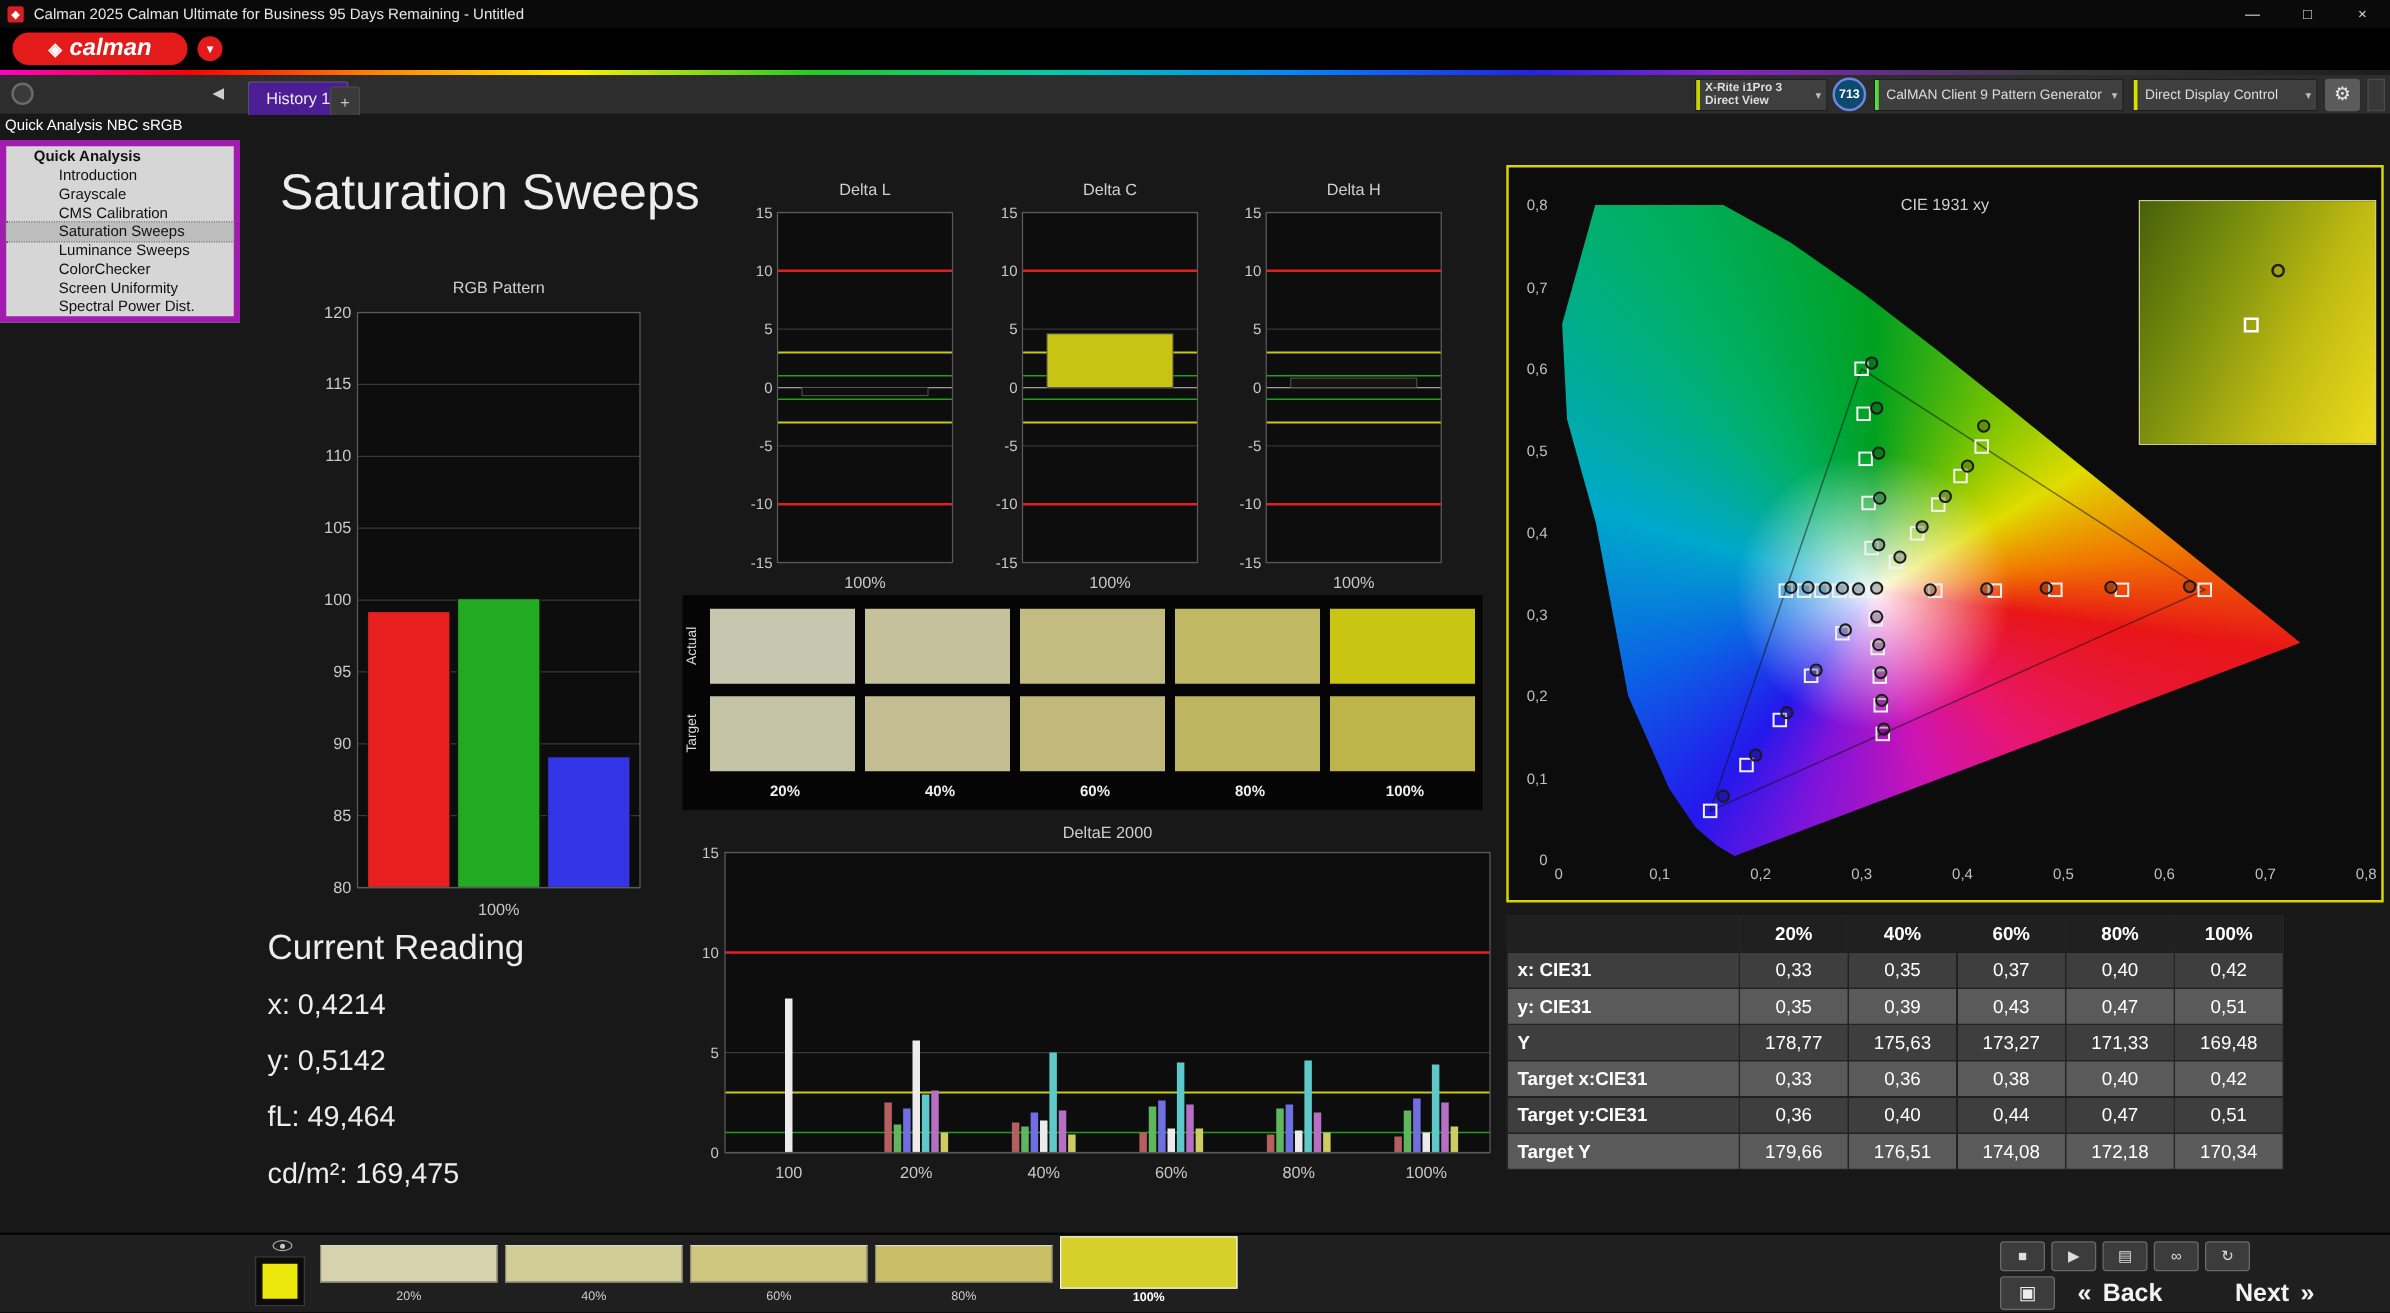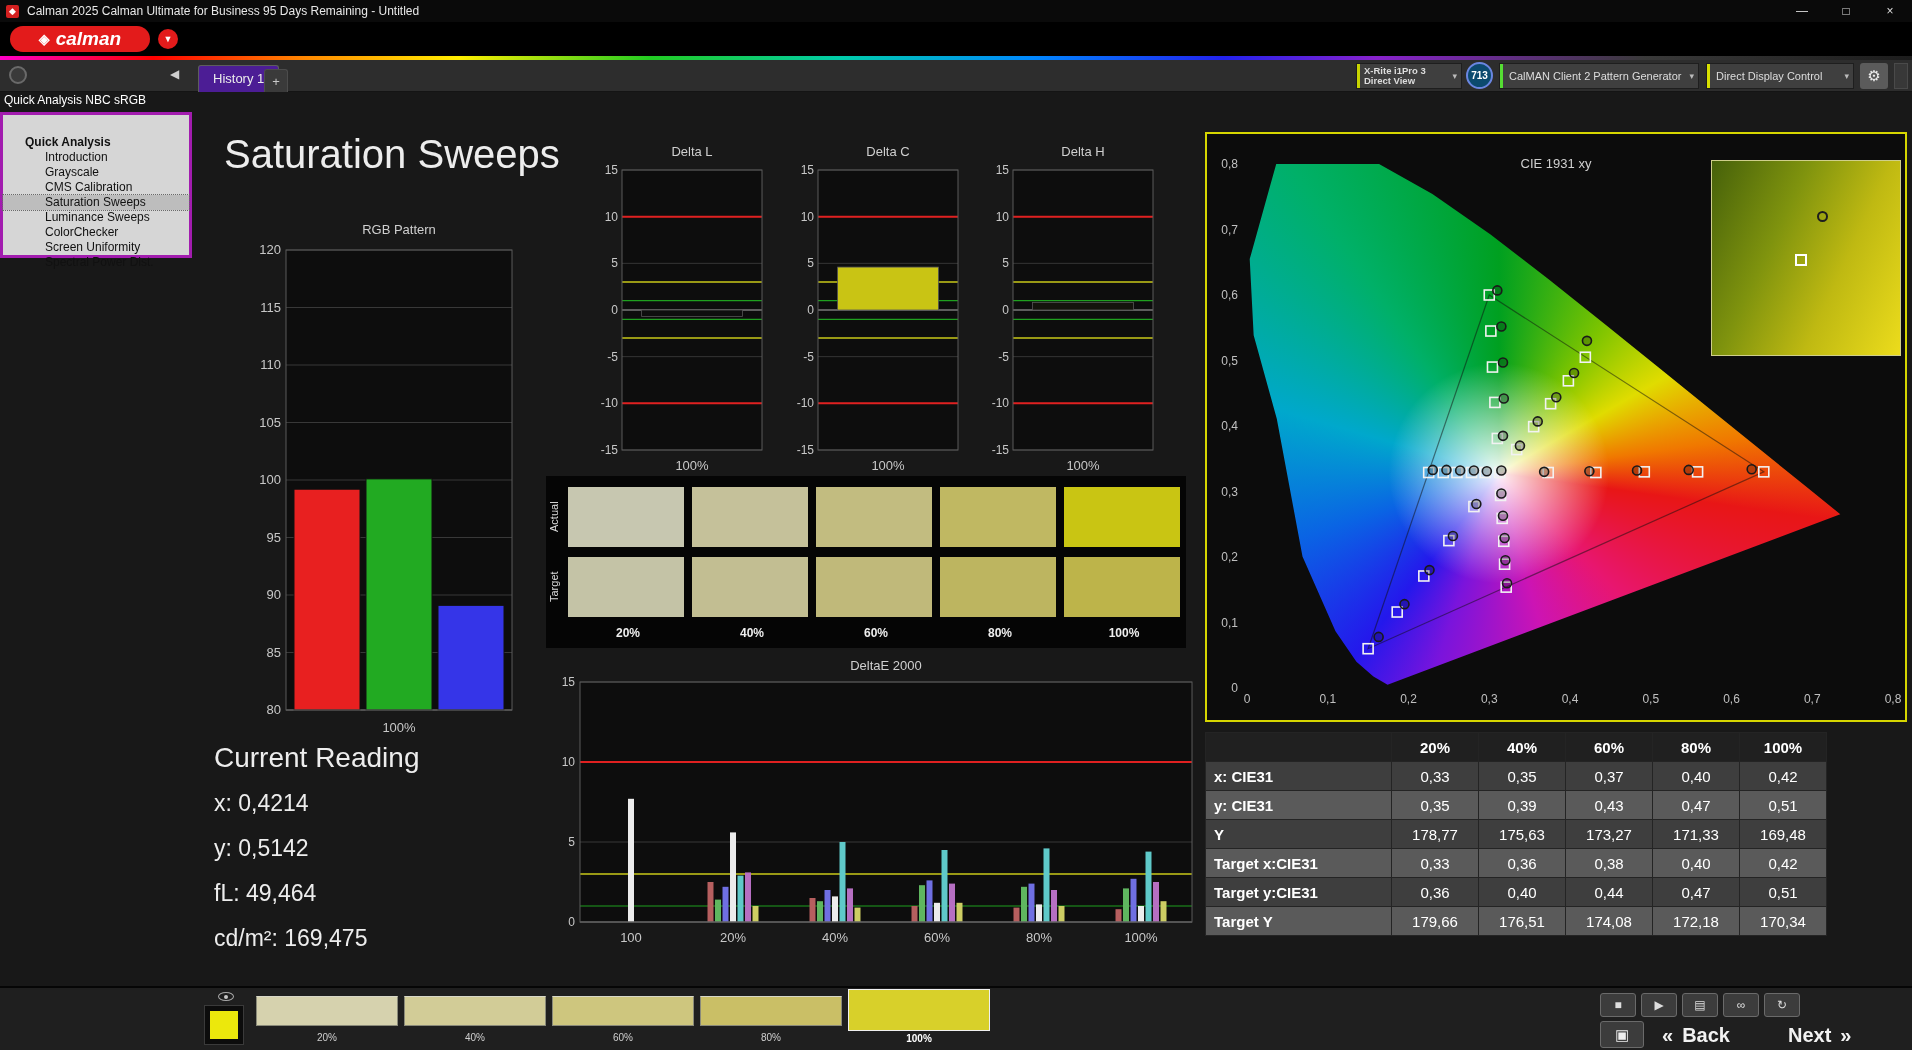--- a/index.html
+++ b/index.html
@@ -41,21 +41,21 @@
   #meter-badge{position:absolute;left:1466px;top:2px;width:27px;height:27px;border-radius:50%;background:#2053c8;border:2px solid #6a86e0;
                color:#fff;font-size:10px;font-weight:bold;text-align:center;line-height:23px;}
   #source-box{left:1499px;width:200px;}
   #display-box{left:1706px;width:148px;}
   #gear-btn{position:absolute;left:1860px;top:3px;width:28px;height:26px;background:#5b5b5b;border-radius:3px;color:#ececec;
             font-size:15px;text-align:center;line-height:26px;}
   #edge-strip{position:absolute;left:1894px;top:3px;width:14px;height:26px;background:#383838;border:1px solid #4a4a4a;}
 
   
   #sidebar-header{position:absolute;left:4px;top:93px;width:188px;height:18px;color:#fff;font-size:12px;white-space:nowrap;}
-  #tree{position:absolute;left:0;top:112px;width:192px;height:146px;background:#d6d6d6;border:3px solid #a21caf;color:#111;padding-top:19px;}
+  #tree{position:absolute;left:0;top:112px;width:192px;height:146px;background:#d6d6d6;border:5px solid #a21caf;color:#111;padding-top:0;}
   .tree-root{padding-left:22px;font-weight:bold;font-size:12px;height:16px;line-height:16px;}
   .tree-item{padding-left:42px;height:15px;line-height:15px;font-size:12px;cursor:default;white-space:nowrap;}
   .tree-item.selected{background:#bdbdbd;outline:1px dotted #6a6a6a;font-weight:normal;}
 
   
   #page-title{position:absolute;left:224px;top:132px;font-size:40px;color:#ededed;font-weight:400;}
   .chart-title{color:#cfcfcf;font-size:13px;text-align:center;height:18px;}
 
   
   #rgb-chart{position:absolute;left:250px;top:222px;width:270px;}
@@ -165,21 +165,21 @@
       <div class="accent" style="background: rgb(200, 212, 0);"></div>
       <div class="dev-lines">
         <div>X-Rite i1Pro 3</div>
         <div>Direct View</div>
       </div>
       <div class="chev">▾</div>
     </div>
     <div id="meter-badge" style="background: #0c4a6e;">713</div>
     <div class="device" id="source-box">
       <div class="accent" style="background: rgb(85, 221, 51);"></div>
-      <div class="dev-line-single">CalMAN Client 2 Pattern Generator</div>
+      <div class="dev-line-single">CalMAN Client 9 Pattern Generator</div>
       <div class="chev">▾</div>
     </div>
     <div class="device" id="display-box">
       <div class="accent" style="background: rgb(216, 224, 0);"></div>
       <div class="dev-line-single">Direct Display Control</div>
       <div class="chev">▾</div>
     </div>
     <div id="gear-btn">⚙</div>
     <div id="edge-strip"></div>
   </div>

